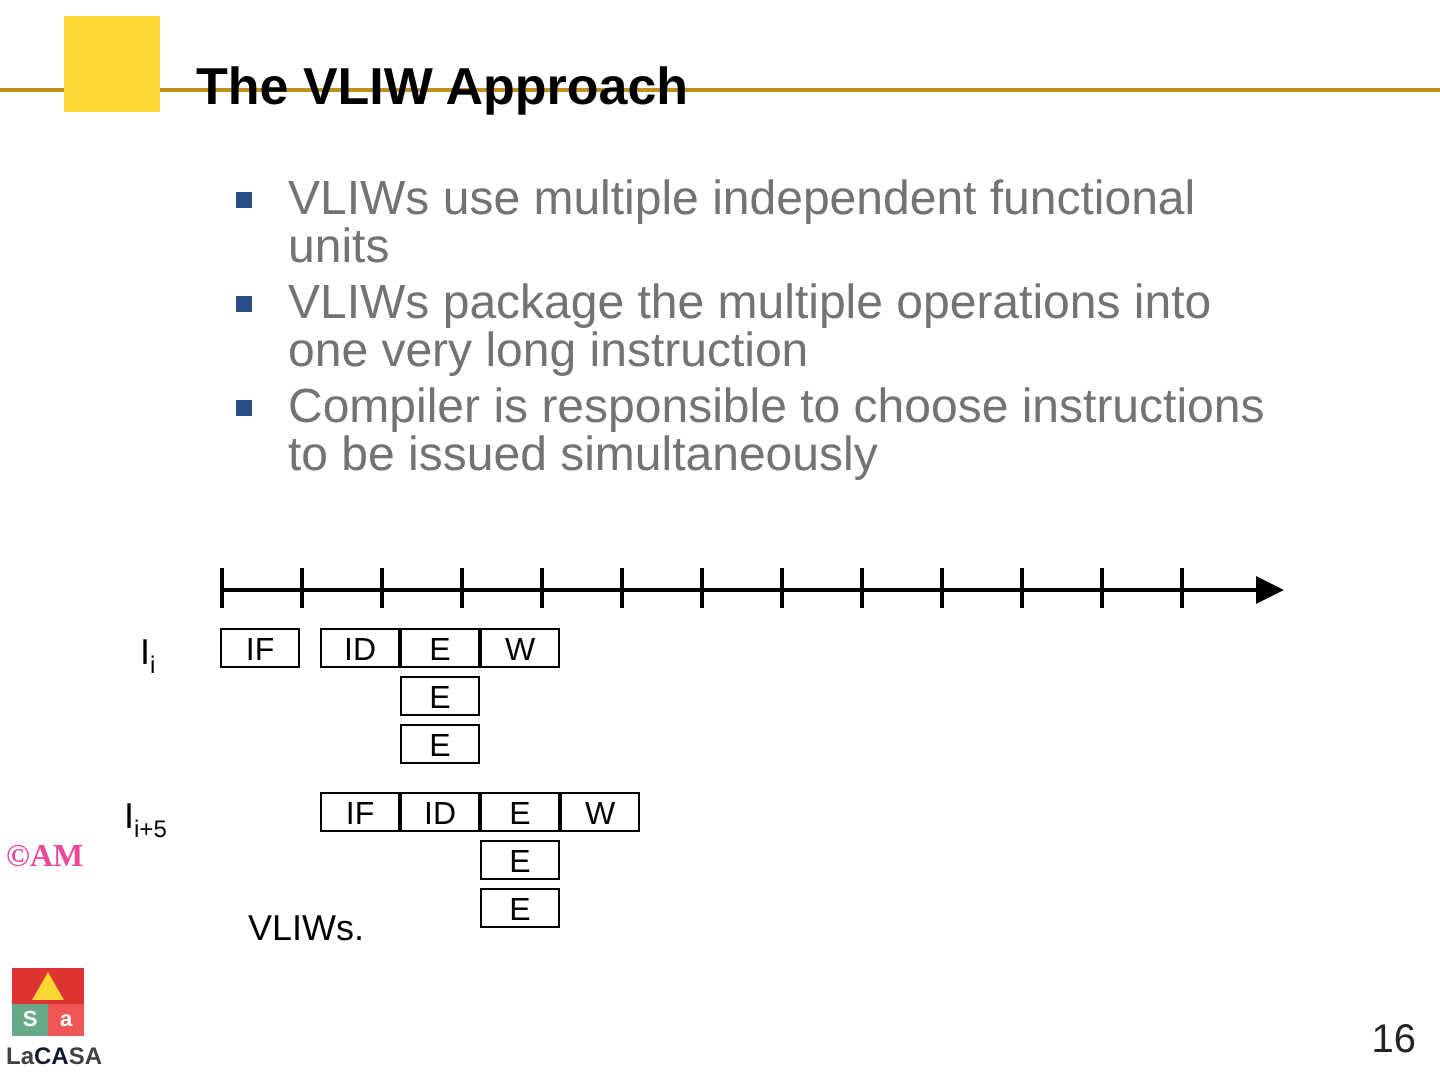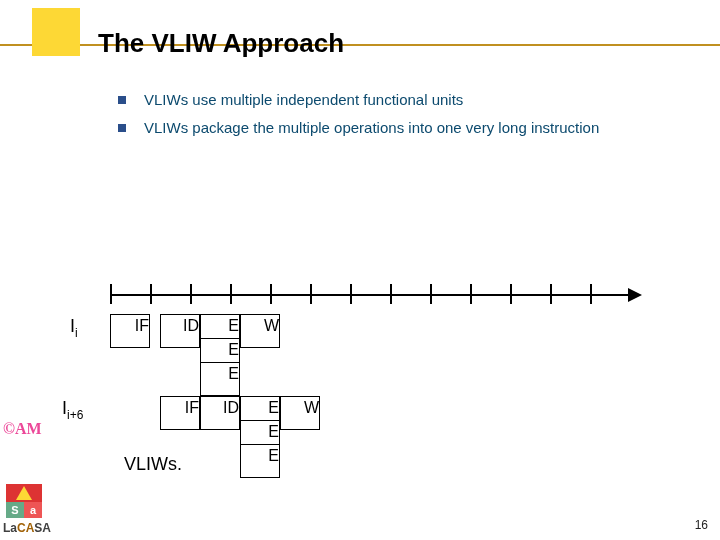--- a/index.html
+++ b/index.html
@@ -56,23 +56,23 @@
   }
   .bullet-sq {
     width: 8px;
     height: 8px;
     background: #2a4e8a;
     margin-top: 8px;
     margin-right: 18px;
     flex-shrink: 0;
   }
   .bullet-text {
-    font-size: 15px;
+    font-size: 24px;
     line-height: 24px;
-    color: #0c4a6e;
+    color: #737373;
   }
   .diagram {
     position: absolute;
     top: 280px;
     left: 60px;
     width: 600px;
     height: 200px;
   }
   .timeline {
     position: absolute;
@@ -113,24 +113,24 @@
     white-space: nowrap;
   }
   .row-label {
     position: absolute;
     font-size: 18px;
   }
   .row-label sub { font-size: 12px; }
   .stage {
     position: absolute;
     width: 40px;
-    height: 34px;
+    height: 20px;
     border: 1.5px solid #000;
     background: #fff;
-    text-align: right;
+    text-align: center;
     line-height: 22px;
     font-size: 16px;
   }
   .instr-label {
     position: absolute;
     font-size: 18px;
   }
   .am-label {
     position: absolute;
     font-family: "Times New Roman", serif;
@@ -176,46 +176,50 @@
     text-align: center; line-height: 16px;
   }
   .lacasa {
     position: absolute;
     left: 3px;
     bottom: 5px;
     font-size: 12px;
     font-weight: bold;
   }
   .lacasa .r { color: #404040; }
-  .lacasa .g { color: #a16207; }
+  .lacasa .g { color: #0f172a; }
   .page-num {
     position: absolute;
     right: 12px;
     bottom: 8px;
-    font-size: 12px;
+    font-size: 20px;
     color: #222;
   }
 </style>
 </head>
 <body>
 
 <div class="header-bar">
   <div class="header-line"></div>
   <div class="yellow-block"></div>
   <div class="title">The VLIW Approach</div>
 </div>
 
 <div class="bullets">
   <div class="bullet-row">
     <div class="bullet-sq"></div>
     <div class="bullet-text">VLIWs use multiple independent functional units</div>
   </div>
   <div class="bullet-row">
     <div class="bullet-sq"></div>
     <div class="bullet-text">VLIWs package the multiple operations into one very long instruction</div>
+  </div>
+  <div class="bullet-row">
+    <div class="bullet-sq"></div>
+    <div class="bullet-text">Compiler is responsible to choose instructions to be issued simultaneously</div>
   </div>
 </div>
 
 <div class="diagram">
   <div class="timeline">
     <div class="tline"></div>
     <div class="tick" style="left:0px"></div>
     <div class="tick" style="left:40px"></div>
     <div class="tick" style="left:80px"></div>
     <div class="tick" style="left:120px"></div>
@@ -236,21 +240,21 @@
   </div>
 
   <div class="stage" style="top:34px;left:50px">IF</div>
   <div class="stage" style="top:34px;left:100px">ID</div>
   <div class="stage" style="top:34px;left:140px">E</div>
   <div class="stage" style="top:58px;left:140px">E</div>
   <div class="stage" style="top:82px;left:140px">E</div>
   <div class="stage" style="top:34px;left:180px">W</div>
 
   <div class="row-label" style="top:118px;left:2px">
-    <span>I</span><sub>i+6</sub>
+    <span>I</span><sub>i+5</sub>
   </div>
 
   <div class="stage" style="top:116px;left:100px">IF</div>
   <div class="stage" style="top:116px;left:140px">ID</div>
   <div class="stage" style="top:116px;left:180px">E</div>
   <div class="stage" style="top:140px;left:180px">E</div>
   <div class="stage" style="top:164px;left:180px">E</div>
   <div class="stage" style="top:116px;left:220px">W</div>
 
   <div class="instr-label" style="top:174px;left:64px">VLIWs.</div>

